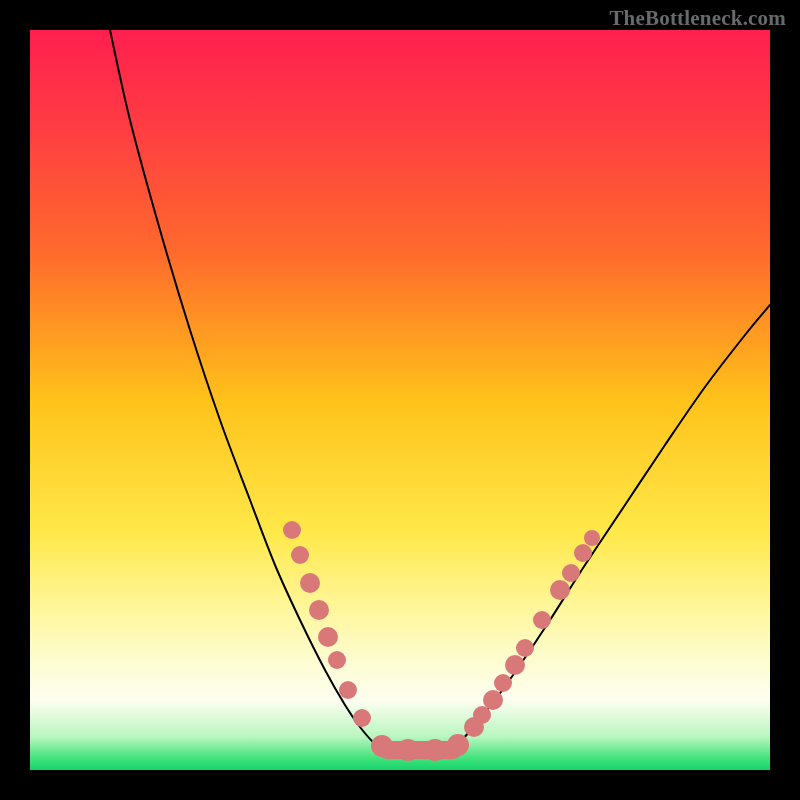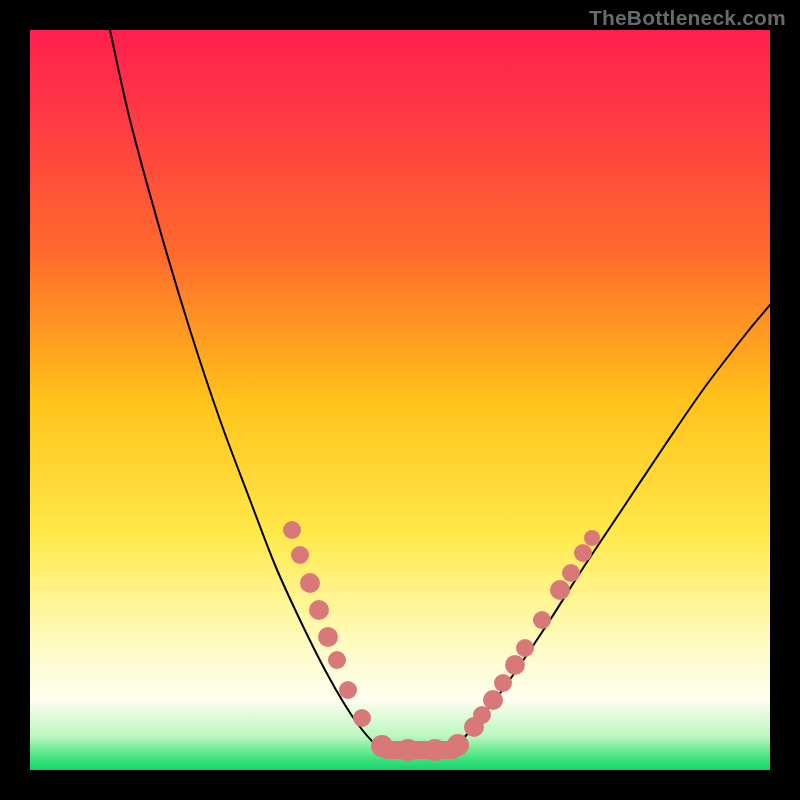--- a/index.html
+++ b/index.html
@@ -23,21 +23,21 @@
     left: 30px;
     top: 30px;
     width: 740px;
     height: 740px;
     overflow: hidden;
   }
   .brand {
     position: absolute;
     top: 6px;
     right: 14px;
-    font-family: Liberation Sans, sans-serif;
+    font-family: Liberation Serif, serif;
     font-size: 21px;
     font-weight: 600;
     color: #666a6d;
     letter-spacing: 0.2px;
   }
   svg { display: block; }
 </style>
 </head>
 <body>
 

